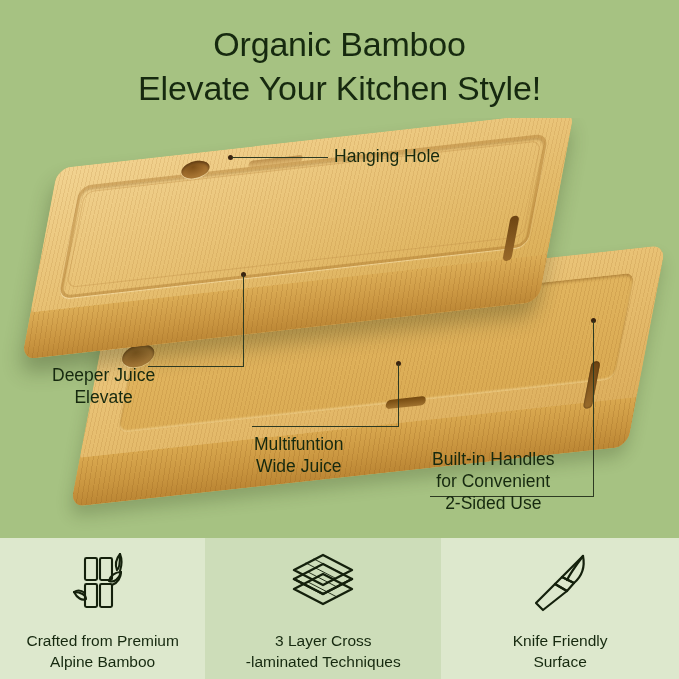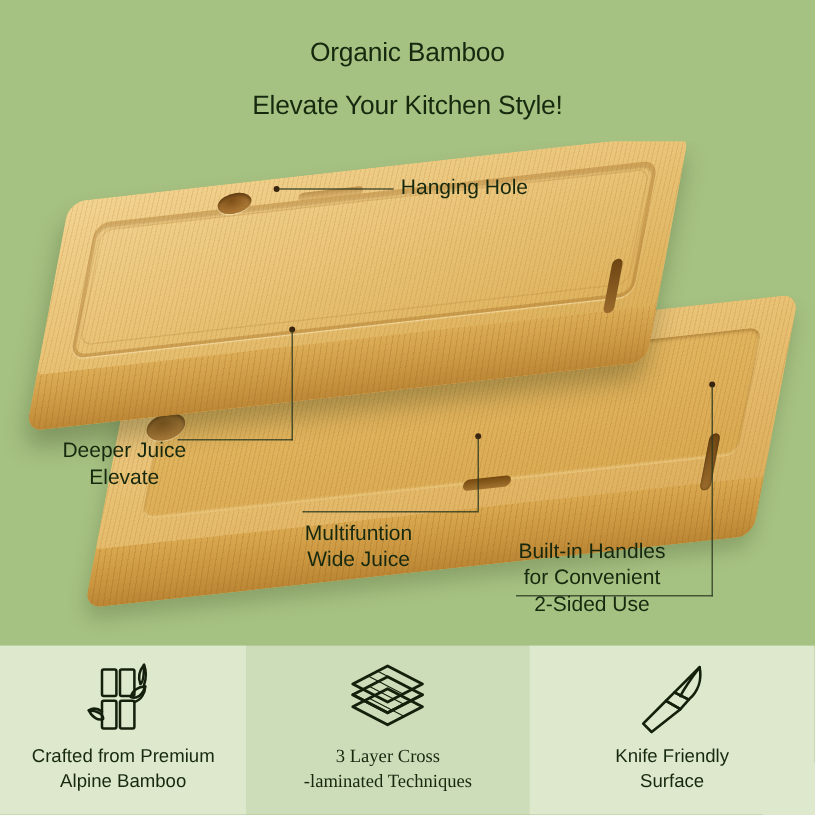--- a/index.html
+++ b/index.html
@@ -21,21 +21,21 @@
   }
 
   
   .heading {
     position: absolute;
     left: 0;
     top: 22px;
     width: 679px;
     text-align: center;
     color: #16290f;
-    font-size: 22px;
+    font-size: 34px;
     font-weight: 400;
     line-height: 44px;
     letter-spacing: -0.2px;
   }
   .heading .line { display: block; white-space: nowrap; }
 
   
   .hero {
     position: absolute;
     left: 0; top: 118px;
@@ -231,30 +231,30 @@
   .feature {
     position: relative;
     display: flex;
     flex-direction: column;
     align-items: center;
     justify-content: flex-start;
     padding-top: 14px;
     box-sizing: border-box;
   }
   .feature.f1 { width: 215px; background: #dde8cd; }
-  .feature.f2 { width: 247px; background: #cdddb9; font-family: Liberation Serif, serif; }
+  .feature.f2 { width: 247px; background: #cdddb9; }
   .feature.f3 { width: 249px; background: #dde8cd; }
   .feature .ficon {
     height: 62px;
     display: flex;
     align-items: center;
     justify-content: center;
   }
   .feature .flabel {
-    margin-top: 6px;
+    margin-top: 16px;
     text-align: center;
     color: #16290f;
     font-size: 15.5px;
     line-height: 21px;
     white-space: pre-line;
   }
 </style>
 </head>
 <body>
 

